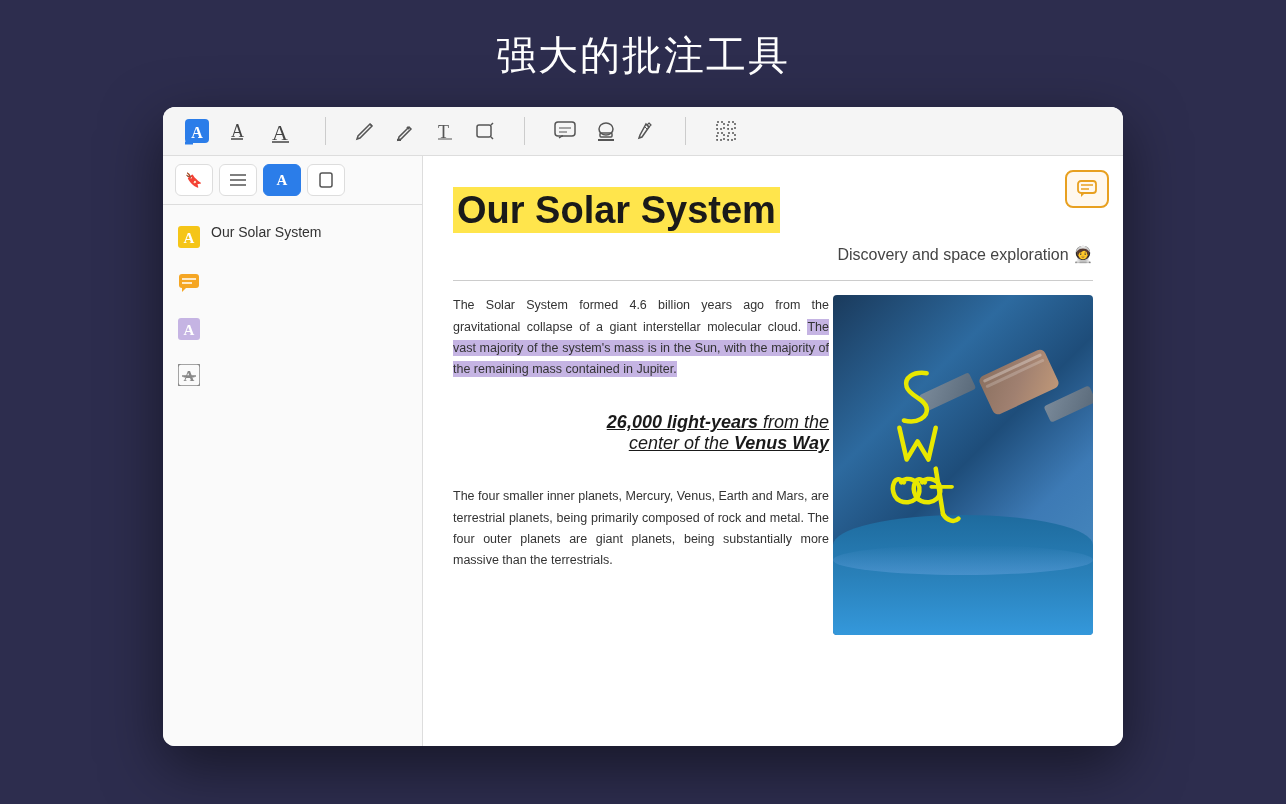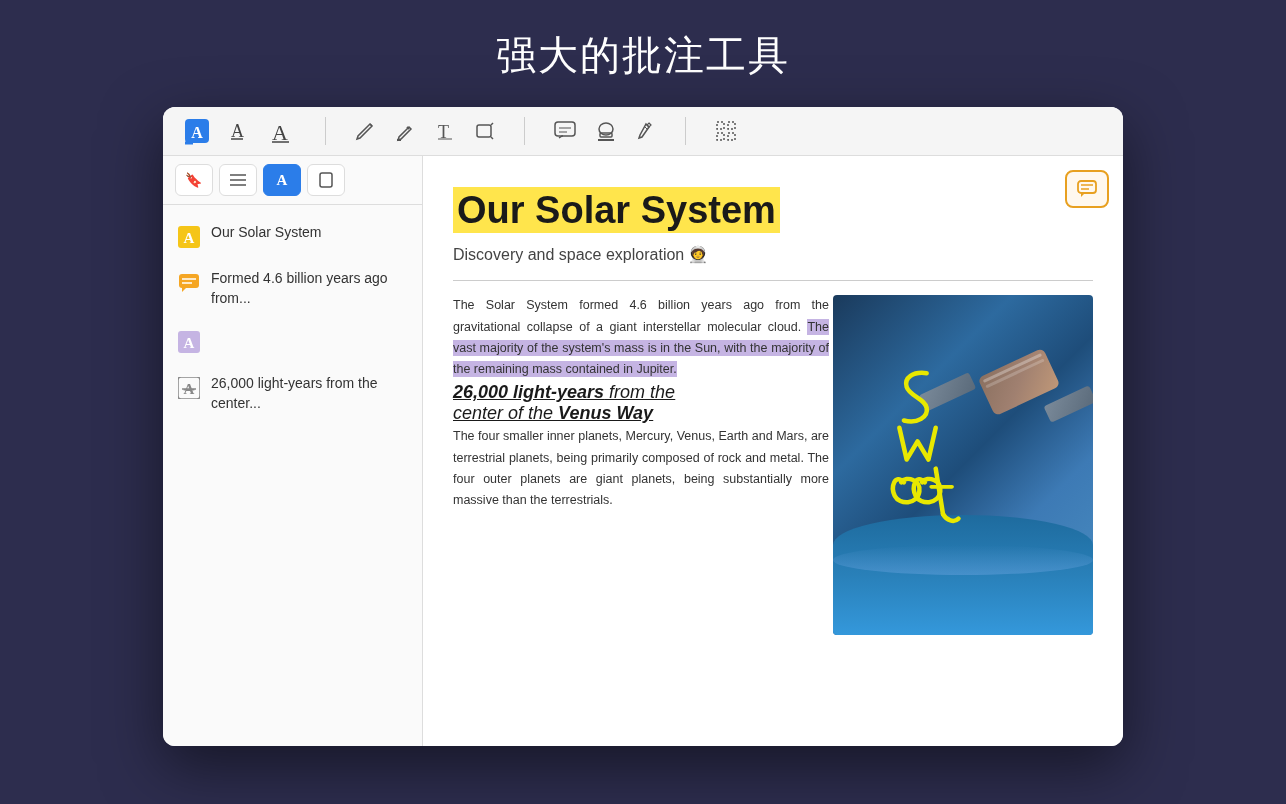--- a/index.html
+++ b/index.html
@@ -157,20 +157,21 @@
       display: inline;
       line-height: 1.3;
       padding: 2px 4px;
     }
 
     .doc-subtitle {
       font-size: 16px;
       color: #444;
       margin-top: 10px;
       margin-bottom: 16px;
+      text-align: right;
     }
 
     .doc-divider {
       border: none;
       border-top: 1px solid #ccc;
       margin: 14px 0;
     }
 
     .doc-body {
       display: flex;
@@ -187,22 +188,22 @@
       line-height: 1.7;
       text-align: justify;
     }
 
     .highlight-purple {
       background: #c5b4e3;
       padding: 1px 0;
     }
 
     .doc-featured-text {
-      margin: 2px 0;
-      text-align: left;
+      margin: 32px 0;
+      text-align: right;
     }
 
     .doc-featured-text .line1 {
       font-size: 18px;
       font-weight: 700;
       font-style: italic;
       text-decoration: underline;
       color: #1a1a1a;
     }
 
@@ -386,42 +387,40 @@
 
         <div class="sidebar-item">
           <div class="sidebar-item-icon">
             <svg width="22" height="20" viewBox="0 0 22 20" fill="none">
               <rect x="1" y="1" width="20" height="14" rx="3" fill="#f5a623"></rect>
               <path d="M4 15 L4 19 L8 15Z" fill="#f5a623"></path>
               <line x1="4" y1="6" x2="18" y2="6" stroke="white" stroke-width="1.5"></line>
               <line x1="4" y1="10" x2="14" y2="10" stroke="white" stroke-width="1.5"></line>
             </svg>
           </div>
-          <div class="sidebar-item-text">Formed 4.6 billion years ago from...</div>
         </div>
 
         <div class="sidebar-item">
           <div class="sidebar-item-icon">
             <svg width="22" height="22" viewBox="0 0 22 22">
               <rect width="22" height="22" rx="3" fill="#c5b4e3"></rect>
               <text x="11" y="17" text-anchor="middle" fill="white" font-size="15" font-weight="bold" font-family="serif">A</text>
             </svg>
           </div>
         </div>
 
 
         <div class="sidebar-item">
           <div class="sidebar-item-icon">
             <svg width="22" height="22" viewBox="0 0 22 22">
               <rect width="22" height="22" rx="3" fill="none" stroke="#888" stroke-width="1.5"></rect>
               <text x="11" y="17" text-anchor="middle" fill="#888" font-size="15" font-weight="bold" font-family="serif" text-decoration="line-through">A</text>
               <line x1="4" y1="12" x2="18" y2="12" stroke="#888" stroke-width="1.5"></line>
             </svg>
           </div>
-          <div class="sidebar-item-text">26,000 light-years from the center...</div>
         </div>
 
       </div>
     </div>
 
     <div class="document-area">
 
       <div style="position: absolute; top: 14px; right: 14px; width: 44px; height: 38px; background: #fff8ee; border: 2px solid #e8a020; border-radius: 8px; display: flex; align-items: center; justify-content: center; z-index: 10;">
         <svg width="20" height="18" viewBox="0 0 20 18" fill="none">
           <rect x="1" y="1" width="18" height="12" rx="3" stroke="#e8a020" stroke-width="1.8"></rect>

